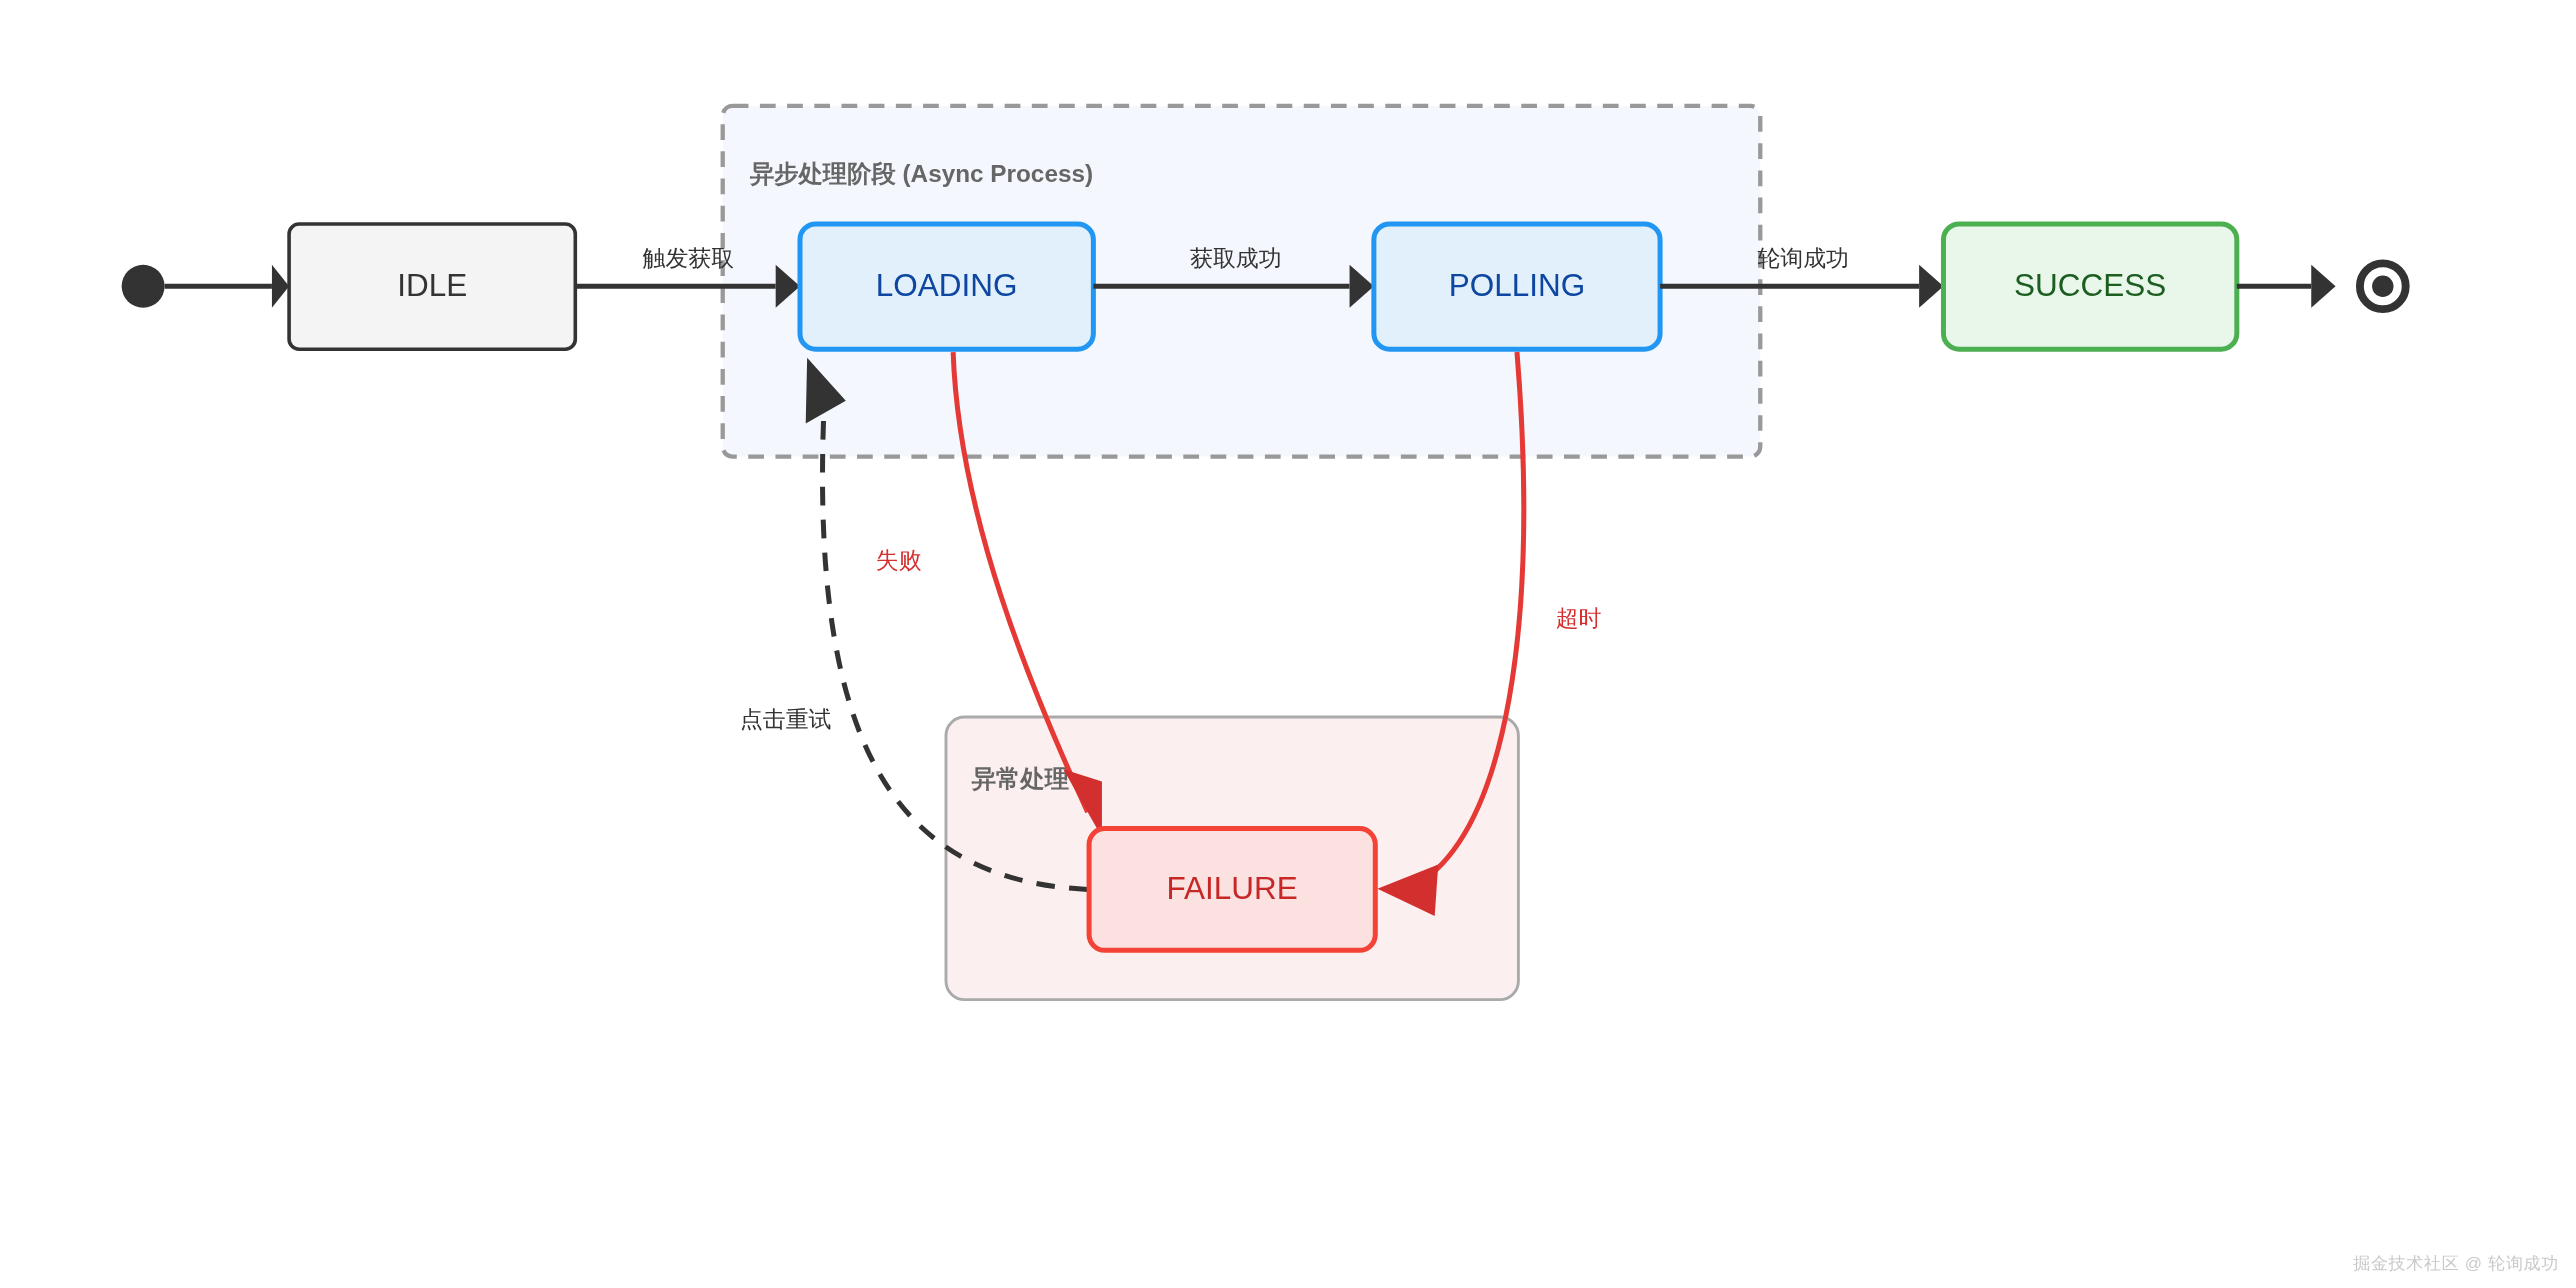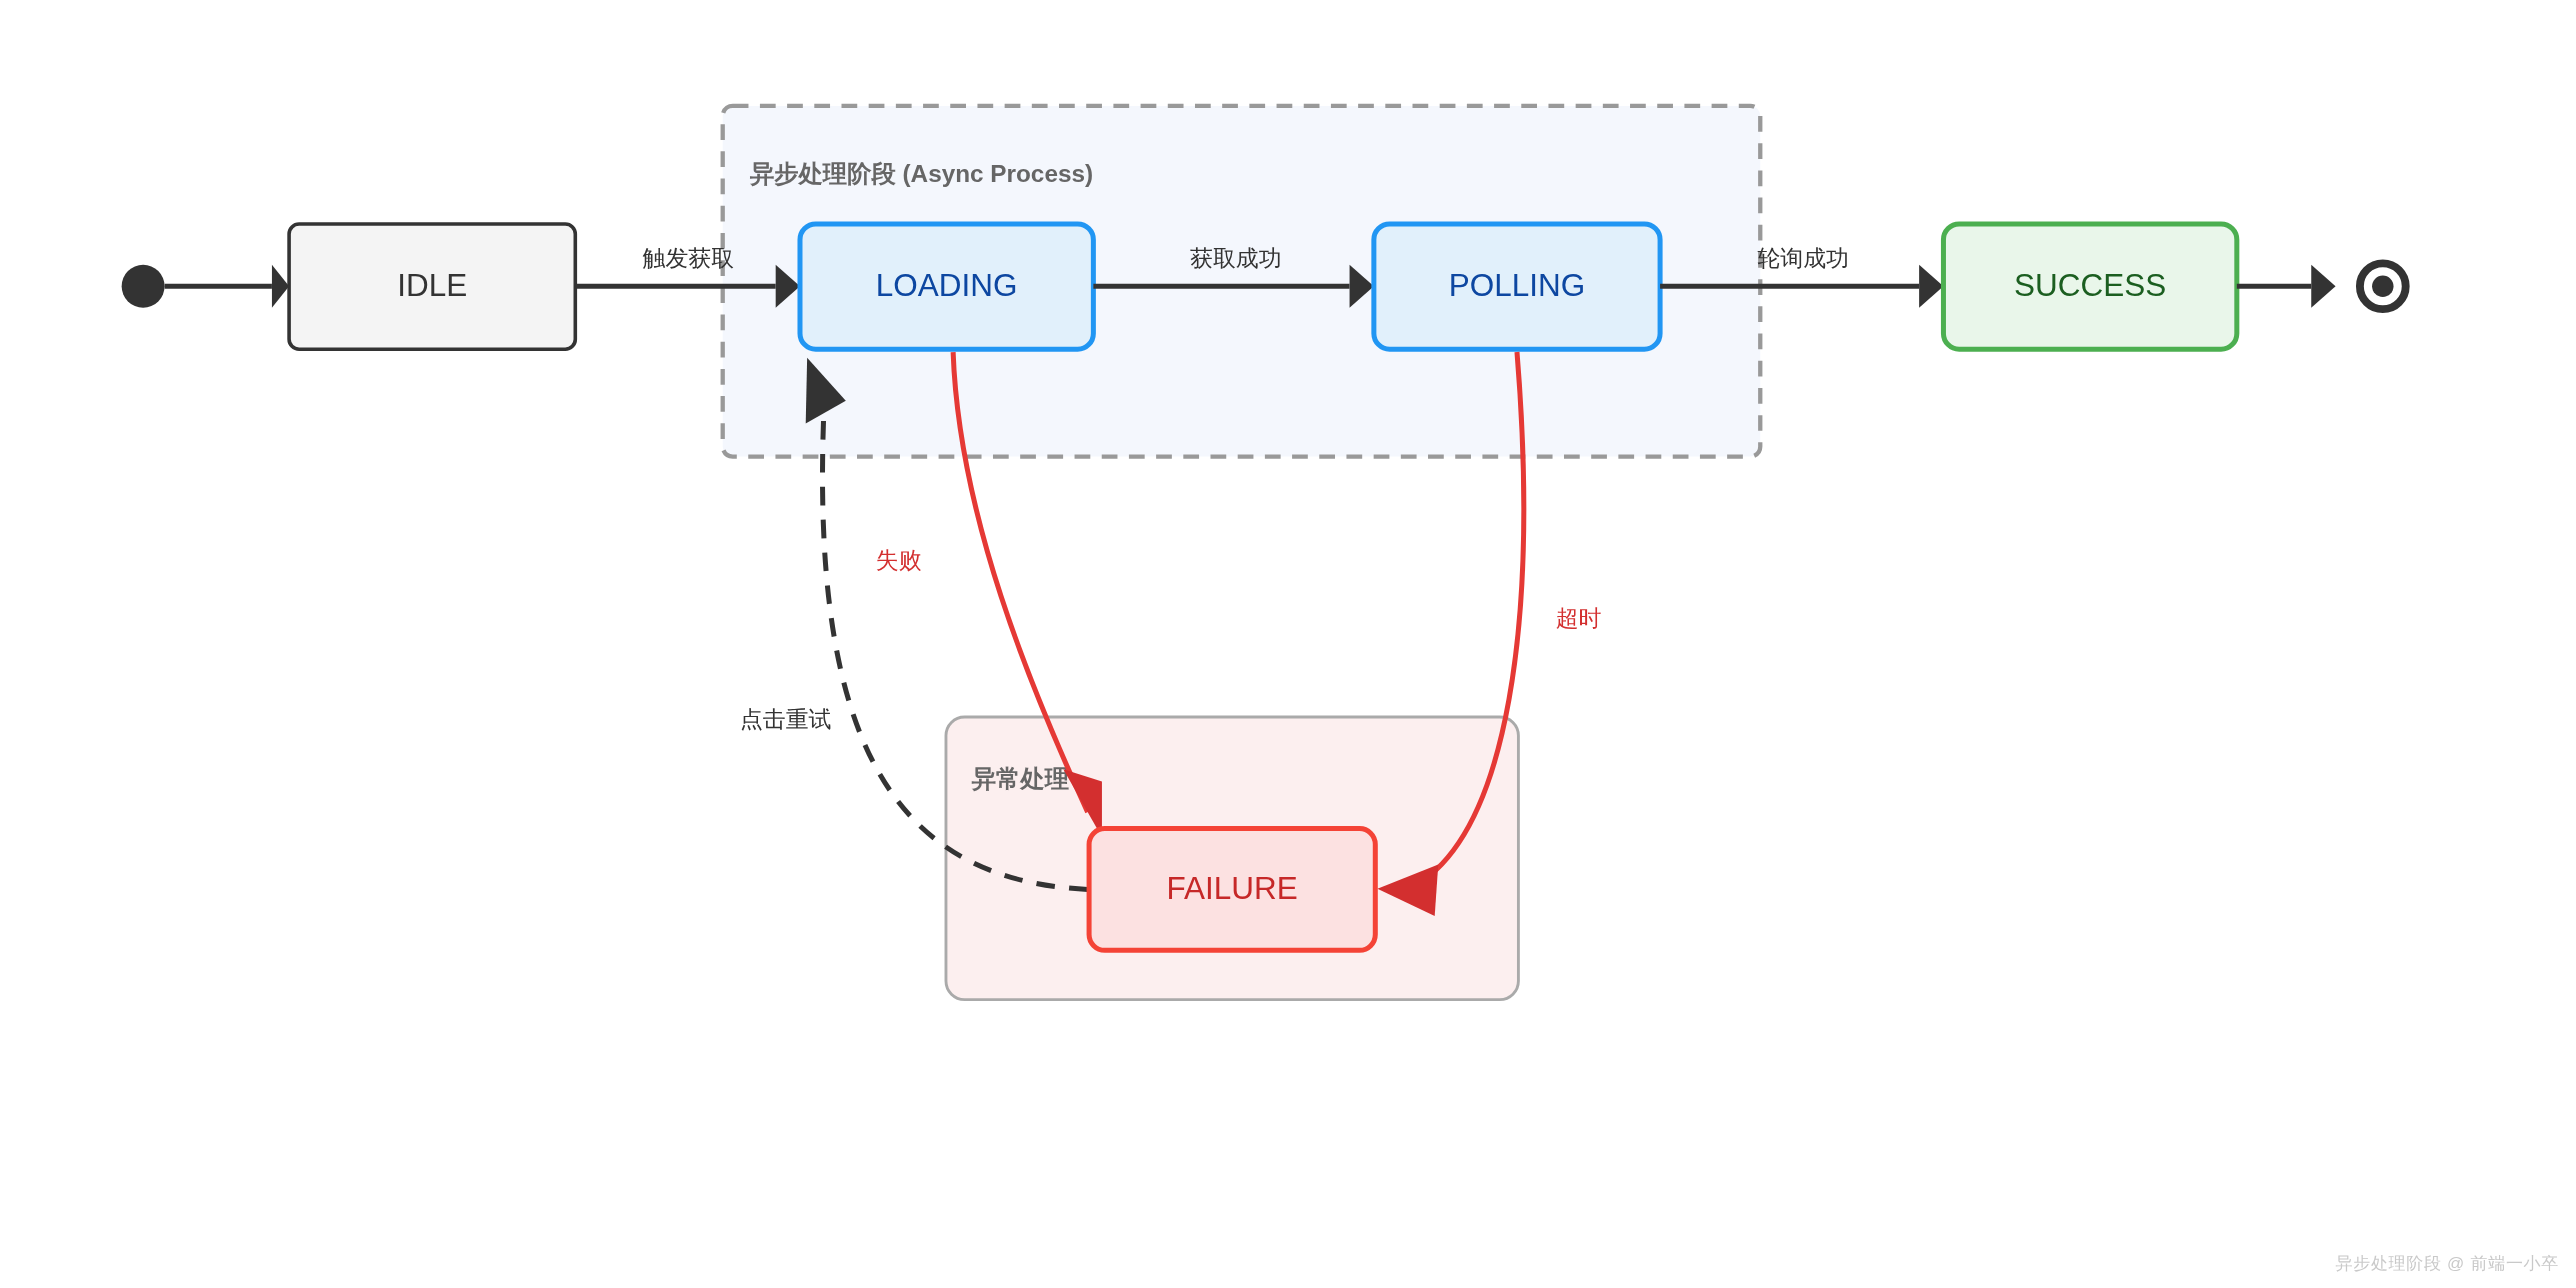--- a/index.html
+++ b/index.html
@@ -202,16 +202,16 @@
       <text class="edge-label" x="1098" y="1008">点击重试</text>
     </g>
 
     <g>
       <rect class="node-rect failure" x="1522" y="1158" width="400" height="170" rx="22"></rect>
       <text class="node-label failure" x="1722" y="1245">FAILURE</text>
     </g>
 
   </svg>
 
-  <div id="watermark">异步处理阶段 @ 前端一小卒</div>
+  <div id="watermark">掘金技术社区 @ 轮询成功</div>
 
 </div>
 
 
 </body></html>

